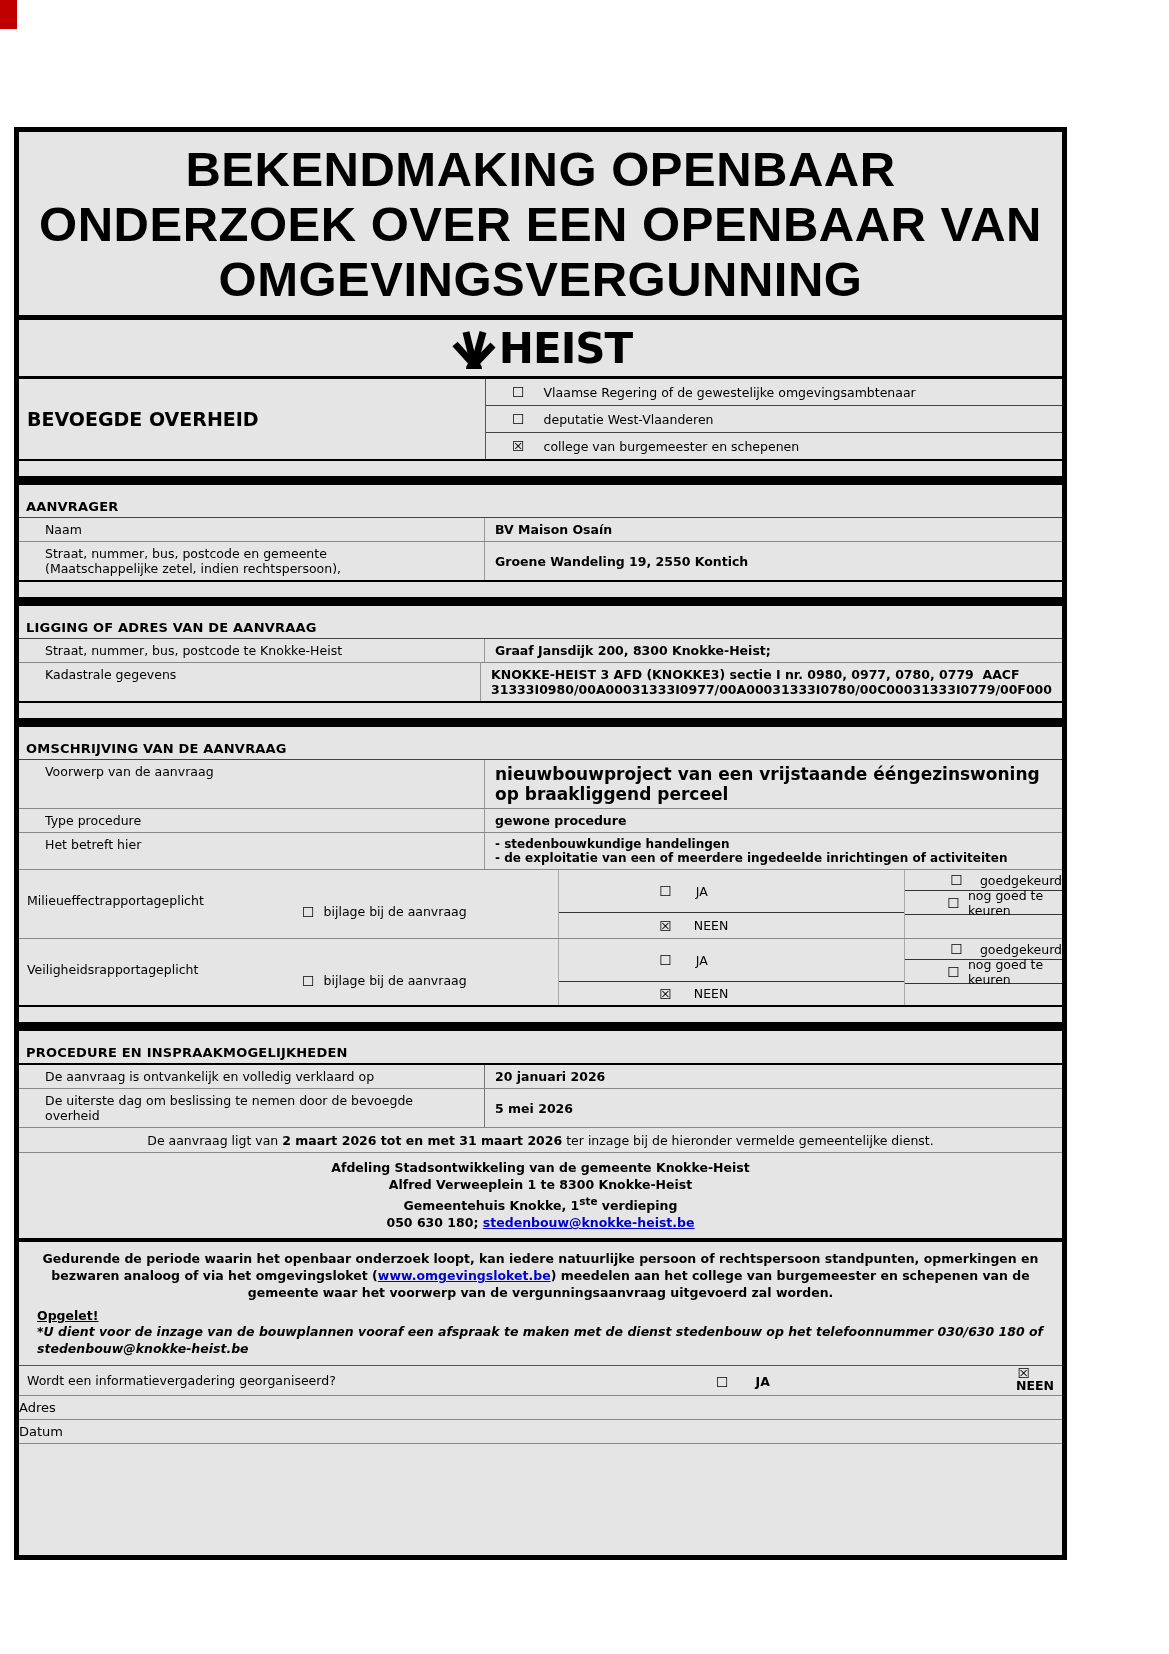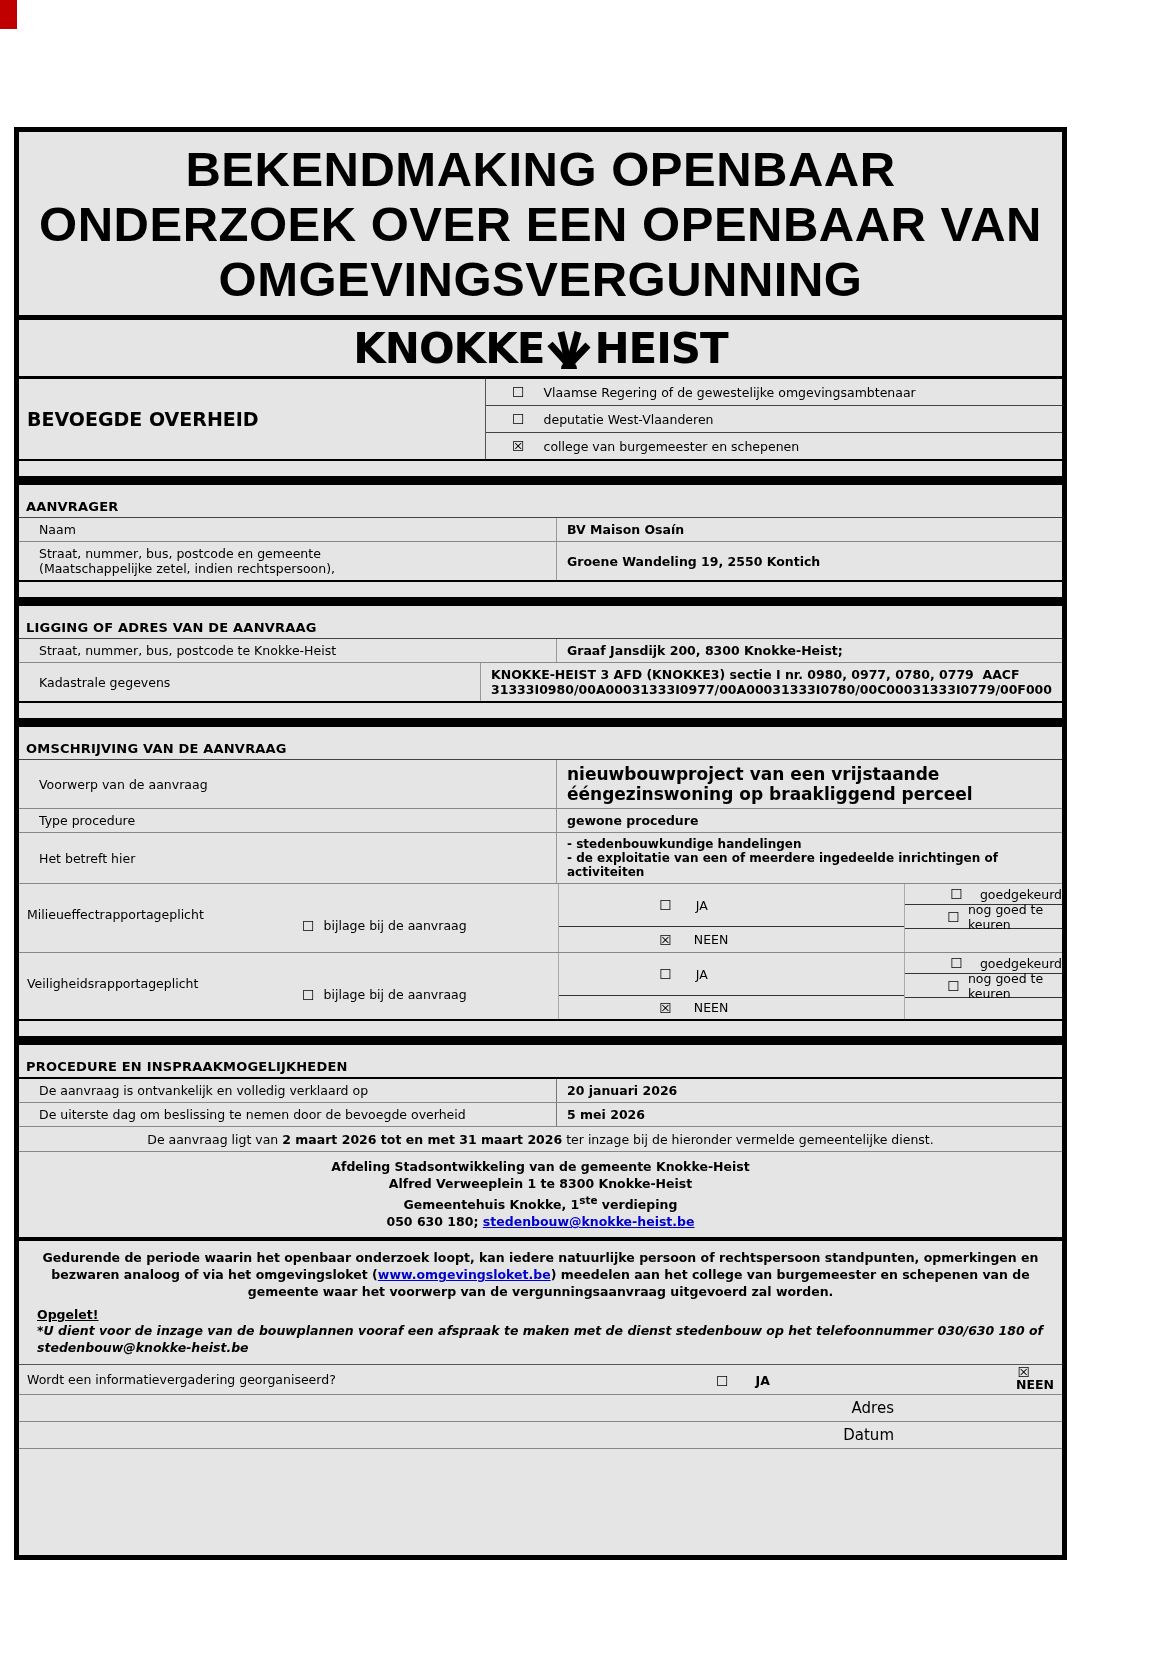--- a/index.html
+++ b/index.html
@@ -28,21 +28,21 @@
   .logo-icon { width:44px; height:40px; margin:2px 3px 0; }
 
   
   .gap { height:15px; }
   .band { height:9px; background:#000; }
   .thick-line { height:4px; background:#000; }
   .sec { border-bottom:2px solid #000; }
   .sec-header { font-weight:bold; font-size:13px; padding:14px 7px 3px; border-bottom:1px solid #444; letter-spacing:0.2px; }
   .frow { display:flex; border-bottom:1px solid #888; font-size:12.5px; }
   .sec .frow:last-child { border-bottom:none; }
-  .lcell { width:538px; box-sizing:border-box; padding:4px 20px; display:flex; align-items:center; border-right:1px solid #999; }
+  .lcell { width:466px; box-sizing:border-box; padding:4px 26px; display:flex; border-right:1px solid #999; }
   .vcell { flex:1; box-sizing:border-box; padding:4px 10px; display:flex; align-items:center; font-weight:bold; }
   .preline { white-space:pre-line; }
   .prewrap { white-space:pre-wrap; }
   .cb { font-size:14px; line-height:12px; font-weight:normal; }
 
   
   .bevoegde { display:flex; border-bottom:2px solid #000; }
   .bevoegde .blabel { width:466px; box-sizing:border-box; display:flex; align-items:center; padding-left:8px; font-weight:bold; font-size:19px; }
   .bevoegde .options { flex:1; border-left:1px solid #555; display:flex; flex-direction:column; }
   .option-row { height:26px; display:flex; align-items:center; gap:19px; padding-left:26px; font-size:12.5px; border-bottom:1px solid #444; }
@@ -71,38 +71,37 @@
   .para { text-align:center; font-weight:bold; line-height:17px; }
   .opgelet { font-weight:bold; text-decoration:underline; margin-top:7px; }
   .note { font-weight:bold; font-style:italic; line-height:17px; }
 
   
   .info-row { position:relative; border-top:1px solid #555; border-bottom:1px solid #888; min-height:29px; display:flex; align-items:center; font-size:12.5px; }
   .info-label { padding-left:8px; }
   .info-ja { position:absolute; left:697px; top:8px; display:flex; align-items:center; gap:27px; font-weight:bold; }
   .info-neen { position:absolute; right:8px; top:1px; display:flex; flex-direction:column; align-items:flex-end; font-weight:bold; line-height:13px; }
   .info-neen .cb { margin-right:24px; }
-  .center-row { border-bottom:1px solid #888; text-align:right; padding:4px 168px 4px 0; font-size:15px; }
+  .center-row { border-bottom:1px solid #888; text-align:left; padding:4px 168px 4px 0; font-size:13px; }
   .filler { flex:1; }
 </style>
 </head>
 <body>
 
 <div class="red-corner"></div>
 
 <div class="form">
 
   <div class="title-box">
     <div class="title-line">BEKENDMAKING OPENBAAR</div>
     <div class="title-line">ONDERZOEK OVER EEN OPENBAAR VAN</div>
     <div class="title-line">OMGEVINGSVERGUNNING</div>
   </div>
 
   <div class="logo-box">
-    <span class="logo-text">KNOKKE</span>
     <svg class="logo-icon" viewBox="0 0 44 40">
       <g stroke="#000" stroke-width="7">
         <line x1="22" y1="36" x2="3" y2="15"></line>
         <line x1="22" y1="36" x2="14" y2="3"></line>
         <line x1="22" y1="36" x2="31" y2="3"></line>
         <line x1="22" y1="36" x2="41" y2="16"></line>
       </g>
       <path d="M14 40 a8 8 0 0 1 16 0 z" fill="#000"></path>
     </svg>
     <span class="logo-text">HEIST</span>

